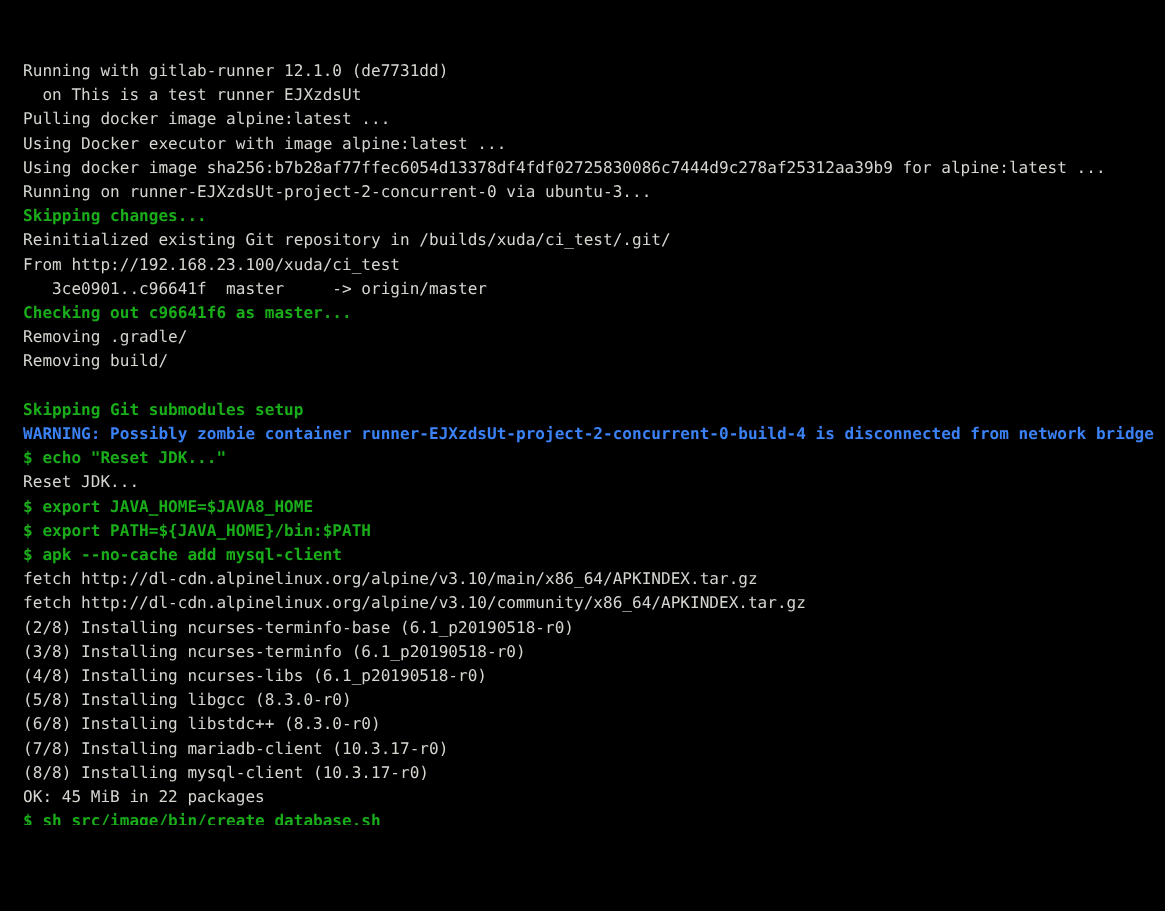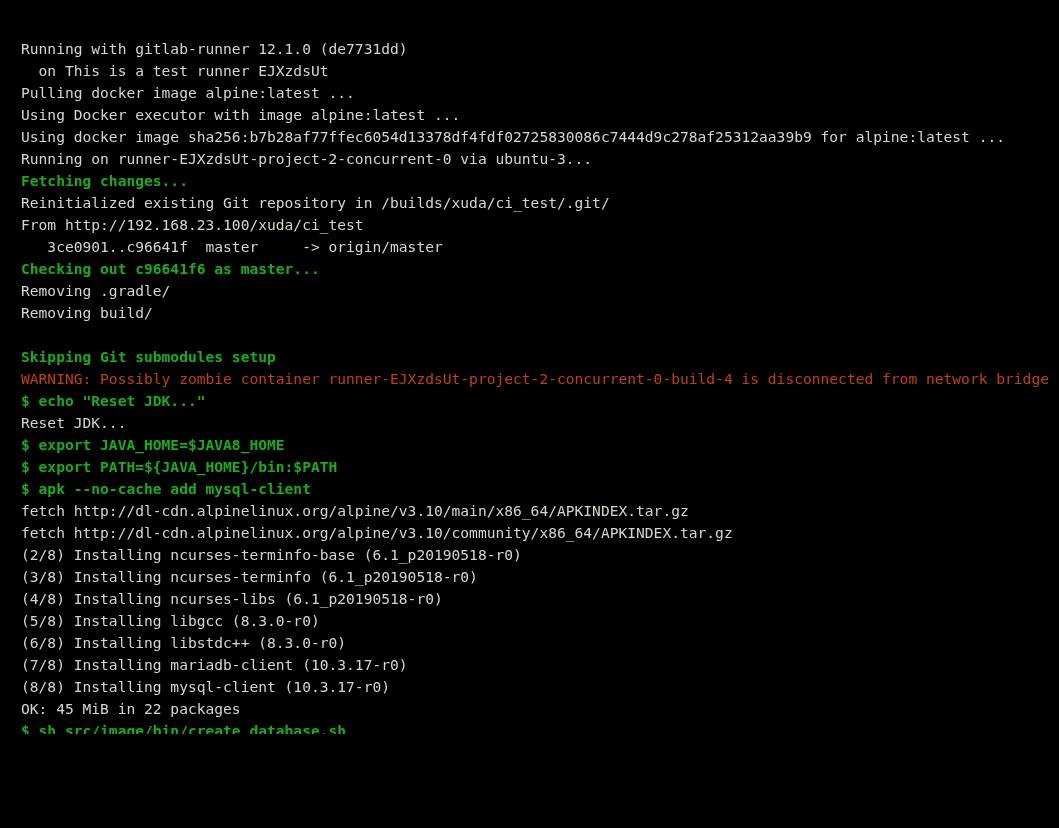--- a/index.html
+++ b/index.html
@@ -14,20 +14,21 @@
     overflow: hidden;
     font-family: "DejaVu Sans Mono", "Liberation Mono", monospace;
   }
   #terminal {
     width: 1059px;
     height: 734px;
     background: #000000;
     box-sizing: border-box;
     padding: 38px 0 8px 21px;
     overflow: hidden;
+    margin-top: 16px;
   }
   .log-line {
     font-family: "DejaVu Sans Mono", "Liberation Mono", monospace;
     font-size: 14.6px;
     line-height: 22px;
     height: 22px;
     white-space: pre;
     letter-spacing: 0px;
     color: #d3d7cf;
     font-weight: normal;
@@ -36,38 +37,38 @@
   }
   .log-line.plain {
     color: #d3d7cf;
     font-weight: normal;
   }
   .log-line.green {
     color: #1aad1a;
     font-weight: bold;
   }
   .log-line.yellow {
-    color: #c2410c;
-    font-weight: normal;
+    color: #3b82f6;
+    font-weight: bold;
   }
   .log-line.blank {
     color: transparent;
   }
 </style>
 </head>
 <body>
 
 <div id="terminal">
     <div class="log-line plain">Running with gitlab-runner 12.1.0 (de7731dd)</div>
     <div class="log-line plain">  on This is a test runner EJXzdsUt</div>
     <div class="log-line plain">Pulling docker image alpine:latest ...</div>
     <div class="log-line plain">Using Docker executor with image alpine:latest ...</div>
     <div class="log-line plain">Using docker image sha256:b7b28af77ffec6054d13378df4fdf02725830086c7444d9c278af25312aa39b9 for alpine:latest ...</div>
     <div class="log-line plain">Running on runner-EJXzdsUt-project-2-concurrent-0 via ubuntu-3...</div>
-    <div class="log-line green">Fetching changes...</div>
+    <div class="log-line green">Skipping changes...</div>
     <div class="log-line plain">Reinitialized existing Git repository in /builds/xuda/ci_test/.git/</div>
     <div class="log-line plain">From http://192.168.23.100/xuda/ci_test</div>
     <div class="log-line plain">   3ce0901..c96641f  master     -&gt; origin/master</div>
     <div class="log-line green">Checking out c96641f6 as master...</div>
     <div class="log-line plain">Removing .gradle/</div>
     <div class="log-line plain">Removing build/</div>
     <div class="log-line blank"></div>
     <div class="log-line green">Skipping Git submodules setup</div>
     <div class="log-line yellow">WARNING: Possibly zombie container runner-EJXzdsUt-project-2-concurrent-0-build-4 is disconnected from network bridge</div>
     <div class="log-line green">$ echo "Reset JDK..."</div>

